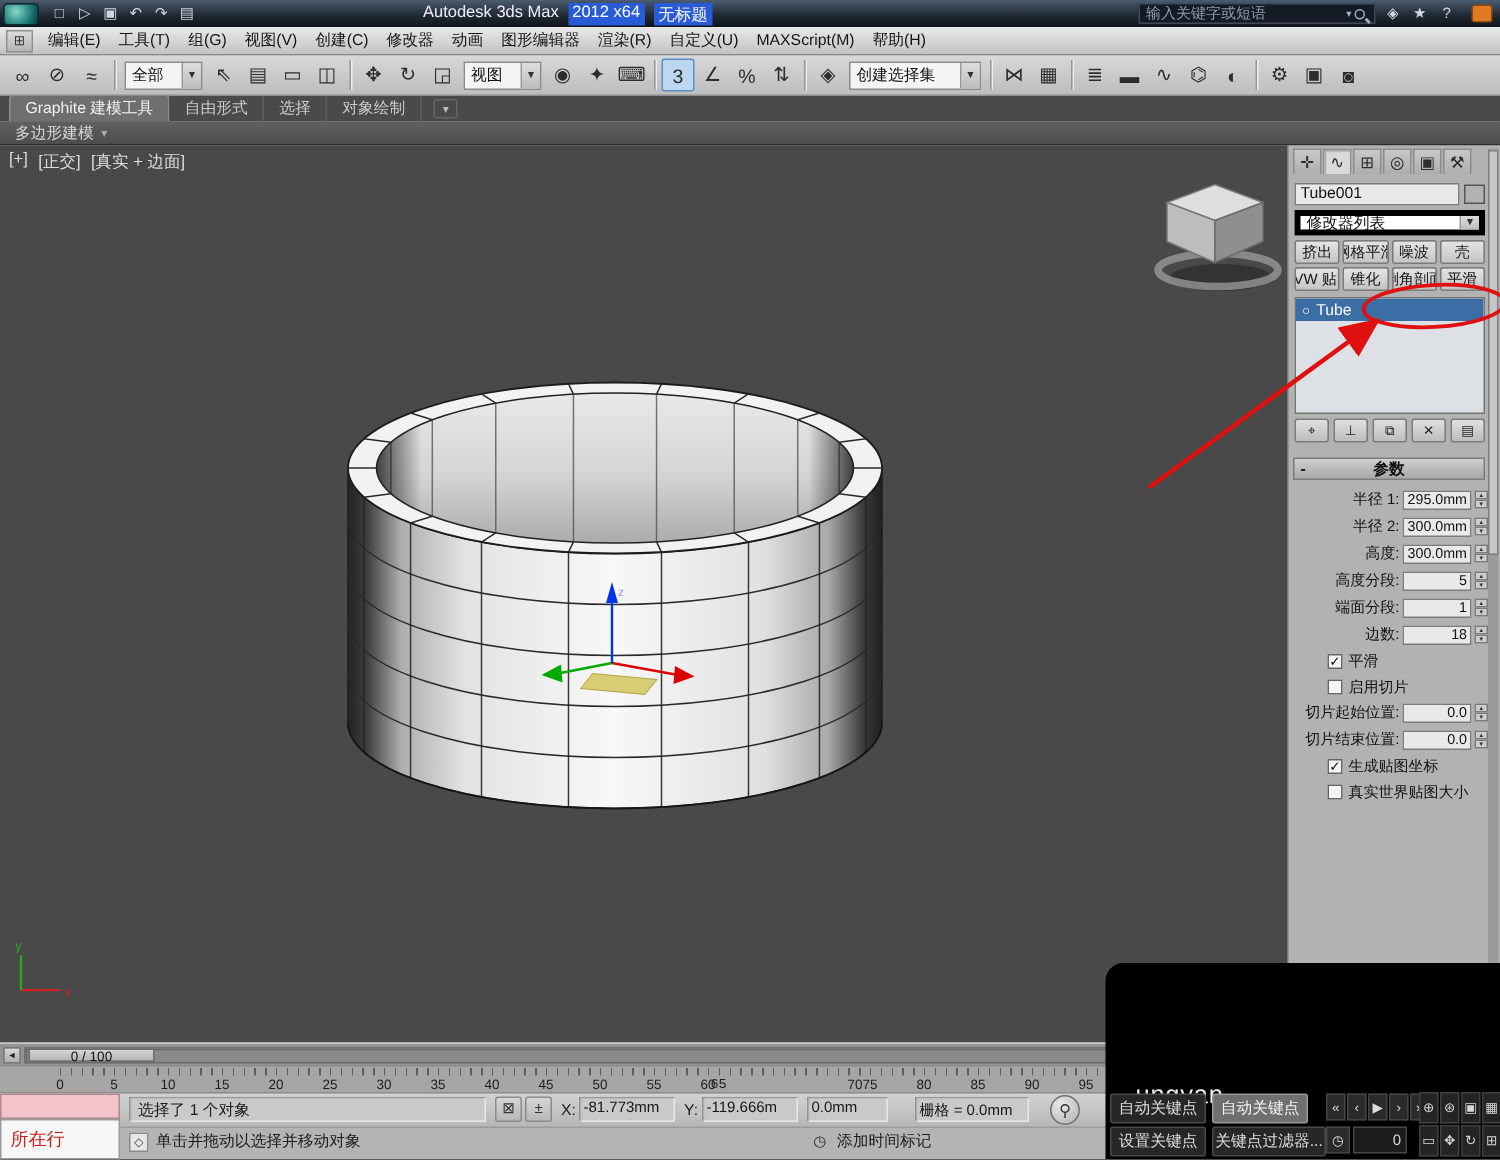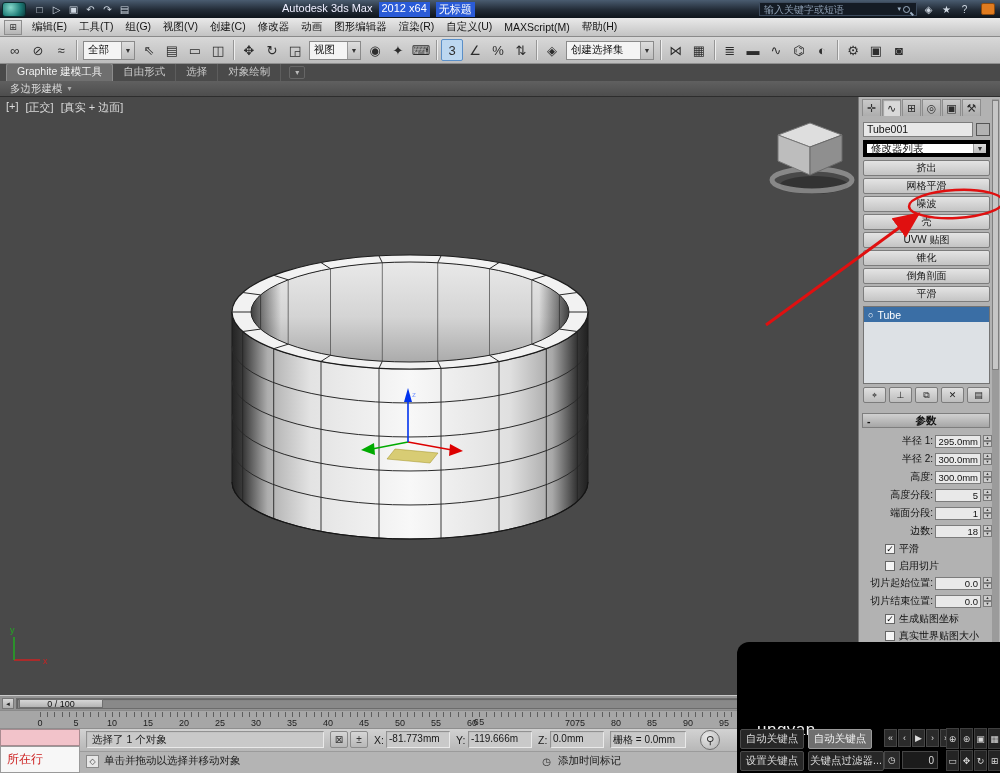--- a/index.html
+++ b/index.html
@@ -67,21 +67,21 @@
   .cp-tabs{display:flex;gap:1px;padding:2px 10px 0 3px;height:20px}
   .cp-tab{width:19px;height:17px;display:flex;align-items:center;justify-content:center;font-size:11px;
     color:#2d2d2d;border:1px solid #8d8d8d;border-bottom:none;background:linear-gradient(#c9c9c9,#adadad)}
   .cp-tab.active{background:#d9d9d9;box-shadow:inset 1px 1px 1px rgba(0,0,0,.25)}
   .cp-name-row{display:flex;align-items:center;gap:3px;margin:4px 10px 0 4px;height:16px}
   .obj-name{flex:1;min-width:0;height:15px;background:#e8e8e8;border:1px solid #7d7d7d;font-size:10.5px;
     padding:0 3px;color:#111;font-family:inherit}
   .swatch{width:14px;height:13px;border:1px solid #555}
   .cp-modlist{display:flex;margin:3px 10px 0 4px;height:17px;background:#fff;border:4px solid #000000;
     align-items:center;font-size:10.5px;color:#111}
-  .cp-modbtns{display:grid;grid-template-columns:1fr;gap:2px;margin:3px 10px 0 4px}
+  .cp-modbtns{display:grid;grid-template-columns:1fr 1fr 1fr 1fr;gap:2px;margin:3px 10px 0 4px}
   .mod-btn{height:16px;background:linear-gradient(#e4e4e4,#c4c4c4);border:1px solid #7c7c7c;border-radius:2px;
     display:flex;align-items:center;justify-content:center;font-size:10px;color:#151515;
     white-space:nowrap;overflow:hidden}
   .cp-stack{margin:4px 10px 0 4px;height:78px;background:#dde1e5;border:1px solid #747474;overflow:hidden}
   .stack-row{height:15px;display:flex;align-items:center;gap:4px;padding:0 4px;font-size:10.5px;color:#111}
   .stack-row.selected{background:#3a6ea5;color:#fff}
   .stack-bulb{font-size:9px}
   .cp-stacktools{display:flex;justify-content:space-between;margin:3px 10px 0 4px}
   .st-btn{width:23px;height:16px;display:flex;align-items:center;justify-content:center;font-size:9px;
     color:#222;background:linear-gradient(#e0e0e0,#bdbdbd);border:1px solid #7c7c7c;border-radius:2px}
@@ -127,21 +127,21 @@
     padding:2px 0 0 6px}
   .sb-icon{position:absolute;top:731px;width:18px;height:17px;display:flex;align-items:center;justify-content:center;
     font-size:10px;color:#333;background:linear-gradient(#d6d6d6,#b8b8b8);border:1px solid #8b8b8b;border-radius:2px}
   #lock-btn{left:330px}
   #offset-btn{left:350px}
   .coord-label{position:absolute;top:734px;font-size:10.5px;color:#1a1a1a}
   .coord-field{position:absolute;top:731px;height:17px;font-size:10px;color:#161616;padding:2px 3px 0 3px;
     white-space:nowrap;overflow:hidden}
   #xl{left:374px}#xf{left:386px;width:64px}
   #yl{left:456px}#yf{left:468px;width:64px}
-  #zl{left:538px}#zf{left:550px;width:54px}
+  #zl{left:538px}#zf{left:538px;width:54px}
   #gridf{left:610px;width:76px}
   .key-btn{position:absolute;left:700px;top:730px;width:20px;height:20px;border-radius:50%;
     background:radial-gradient(circle at 35% 30%,#e8e8e8,#b2b2b2);border:1px solid #6f6f6f;
     display:flex;align-items:center;justify-content:center;font-size:11px;color:#333}
   #prompt-row{position:absolute;left:86px;top:754px;display:flex;align-items:center;gap:5px;
     font-size:10.5px;color:#1c1c1c}
   .prompt-icon{width:13px;height:13px;background:#e6e6e6;border:1px solid #8a8a8a;display:flex;
     align-items:center;justify-content:center;font-size:8px;color:#444}
   #timetag-row{position:absolute;left:540px;top:754px;display:flex;align-items:center;gap:5px;
     font-size:10.5px;color:#1c1c1c}

